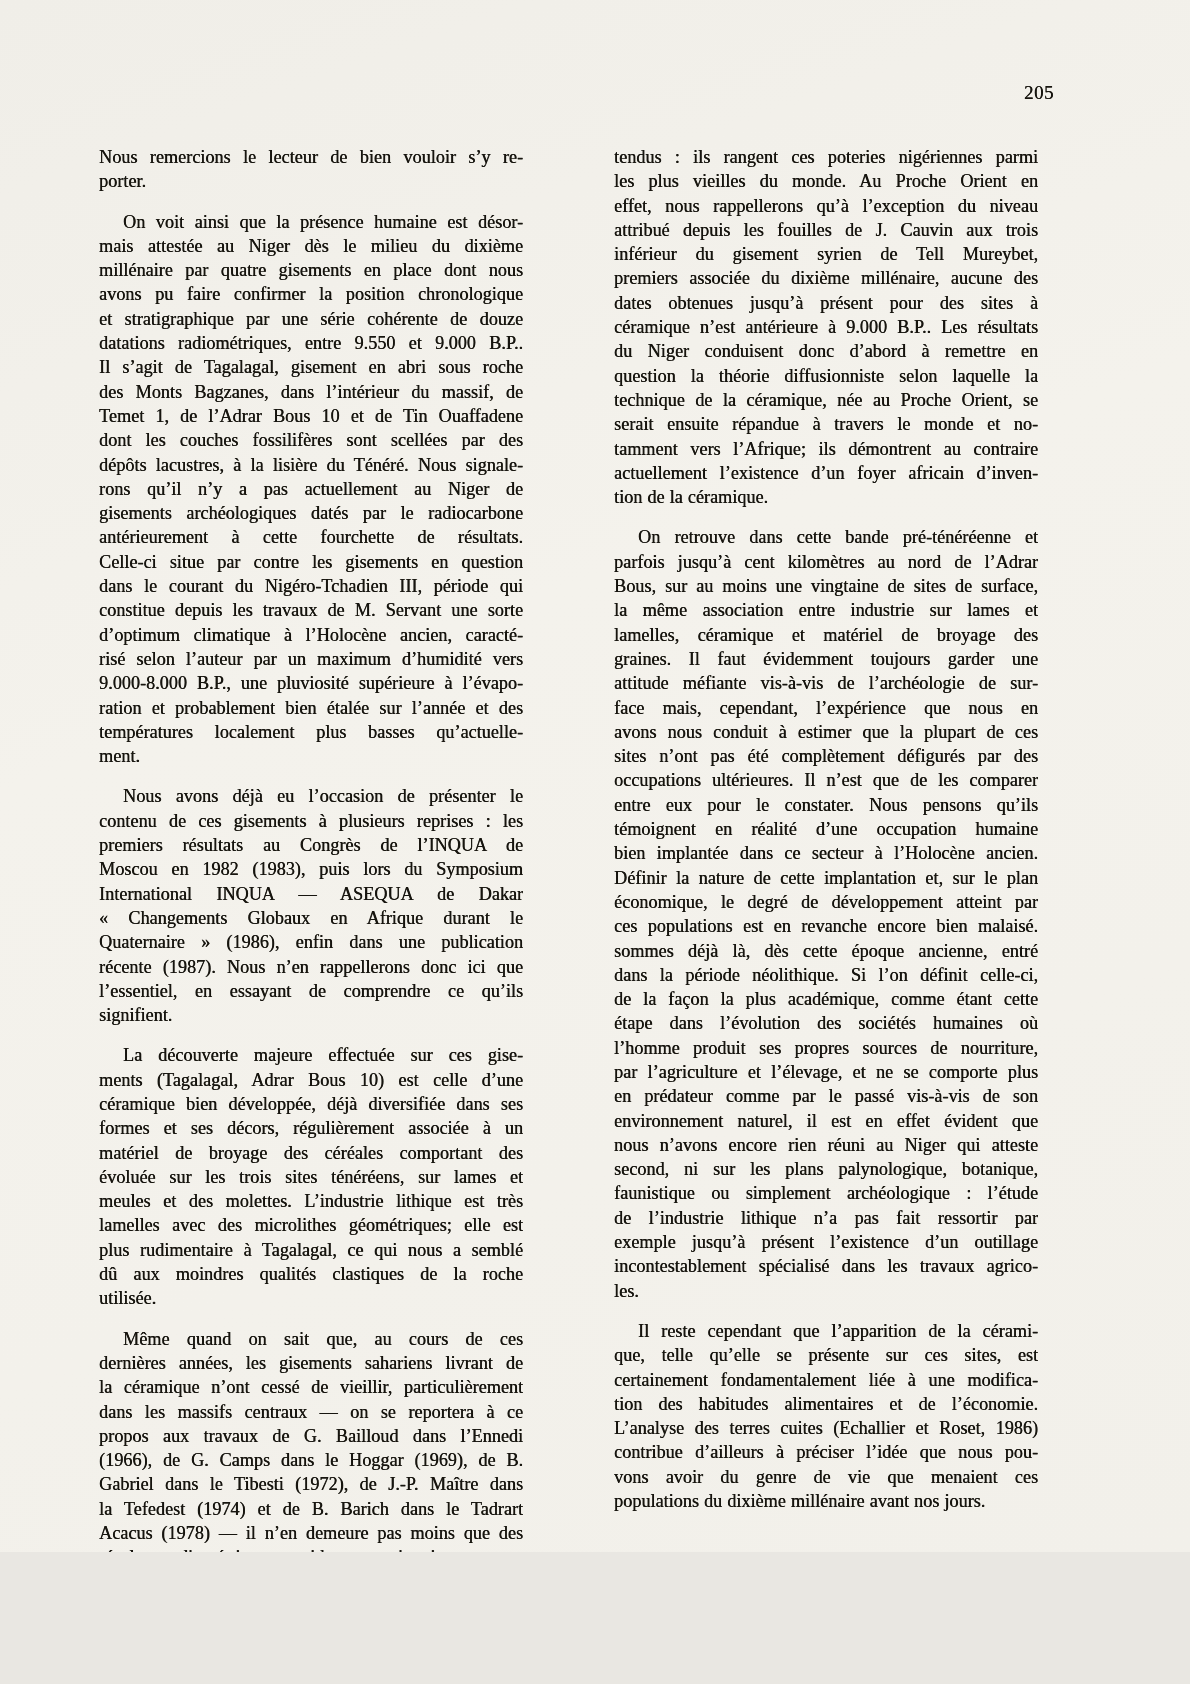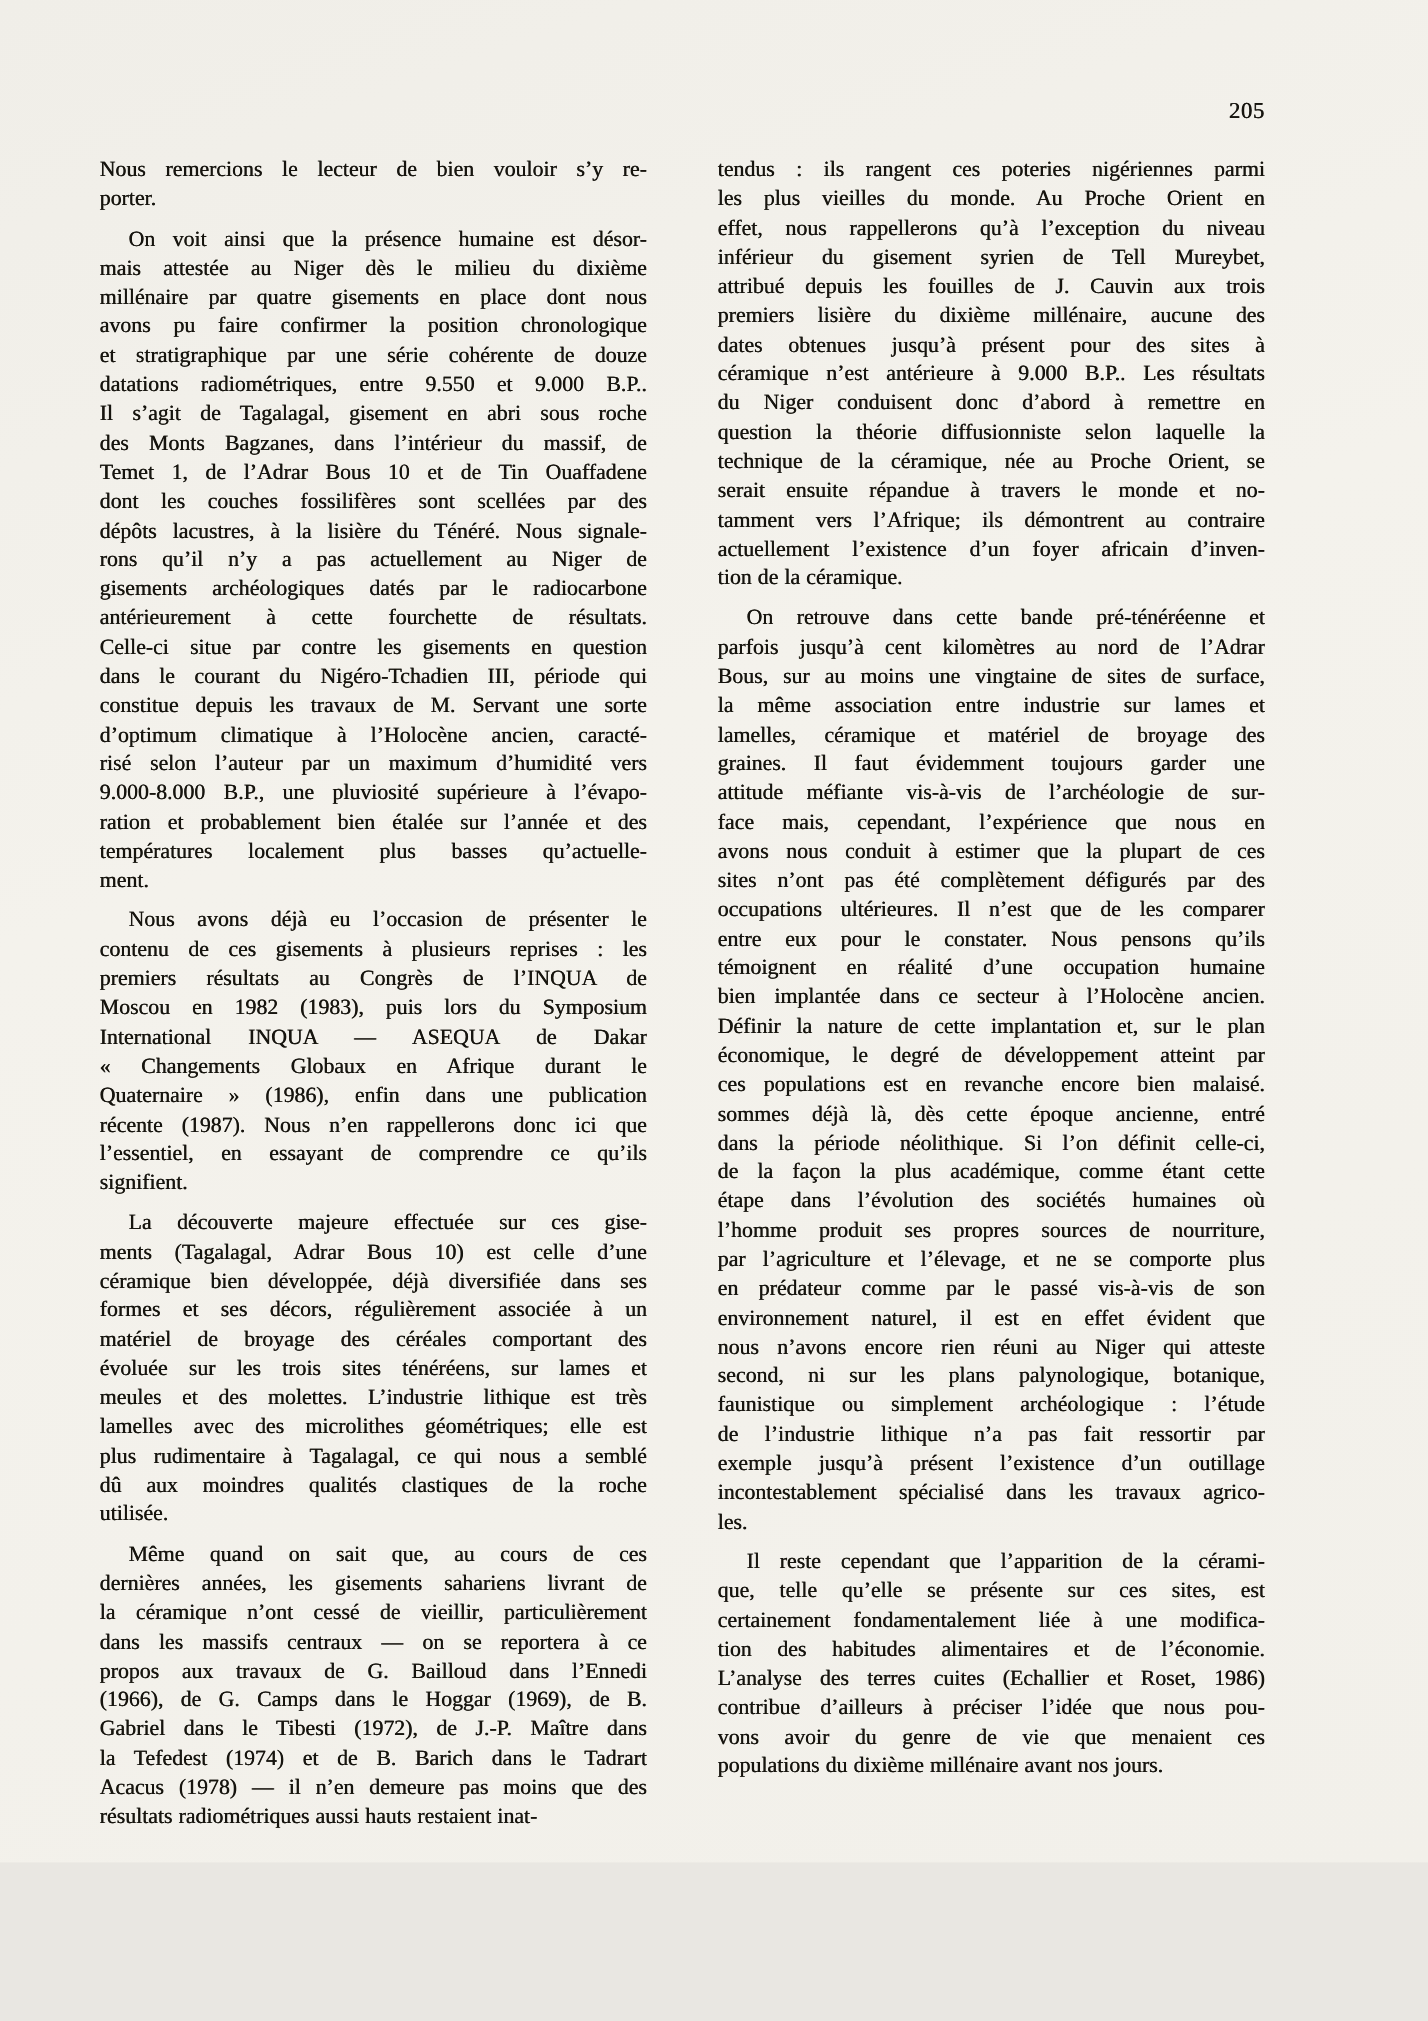--- a/index.html
+++ b/index.html
@@ -24,21 +24,21 @@
     text-shadow: 0.3px 0 0 currentColor;
   }
   .columns {
     position: absolute;
     top: 129px;
     left: 83px;
     display: flex;
     gap: 59px;
   }
   .col { width: 456px; }
-  .para { margin: 0; }
+  .para { margin: 16px; }
   .para + .para { margin-top: 9px; }
   .line {
     font-size: 18.2px;
     line-height: 24.3px;
     height: 24.3px;
     text-align: justify;
     text-align-last: justify;
     overflow: hidden;
     text-shadow: 0.35px 0 0 currentColor; 
     word-spacing: 0.5px;
@@ -119,23 +119,23 @@
           <div class="line">la Tefedest (1974) et de B. Barich dans le Tadrart</div>
           <div class="line">Acacus (1978) — il n’en demeure pas moins que des</div>
           <div class="line last">résultats radiométriques aussi hauts restaient inat-</div>
         </div>
       </div>
     <div class="col">
         <div class="para">
           <div class="line">tendus : ils rangent ces poteries nigériennes parmi</div>
           <div class="line">les plus vieilles du monde. Au Proche Orient en</div>
           <div class="line">effet, nous rappellerons qu’à l’exception du niveau</div>
+          <div class="line">attribué depuis les fouilles de J. Cauvin aux trois</div>
           <div class="line">inférieur du gisement syrien de Tell Mureybet,</div>
-          <div class="line">attribué depuis les fouilles de J. Cauvin aux trois</div>
-          <div class="line">premiers lisière du dixième millénaire, aucune des</div>
+          <div class="line">premiers associée du dixième millénaire, aucune des</div>
           <div class="line">dates obtenues jusqu’à présent pour des sites à</div>
           <div class="line">céramique n’est antérieure à 9.000 B.P.. Les résultats</div>
           <div class="line">du Niger conduisent donc d’abord à remettre en</div>
           <div class="line">question la théorie diffusionniste selon laquelle la</div>
           <div class="line">technique de la céramique, née au Proche Orient, se</div>
           <div class="line">serait ensuite répandue à travers le monde et no-</div>
           <div class="line">tamment vers l’Afrique; ils démontrent au contraire</div>
           <div class="line">actuellement l’existence d’un foyer africain d’inven-</div>
           <div class="line last">tion de la céramique.</div>
         </div>

